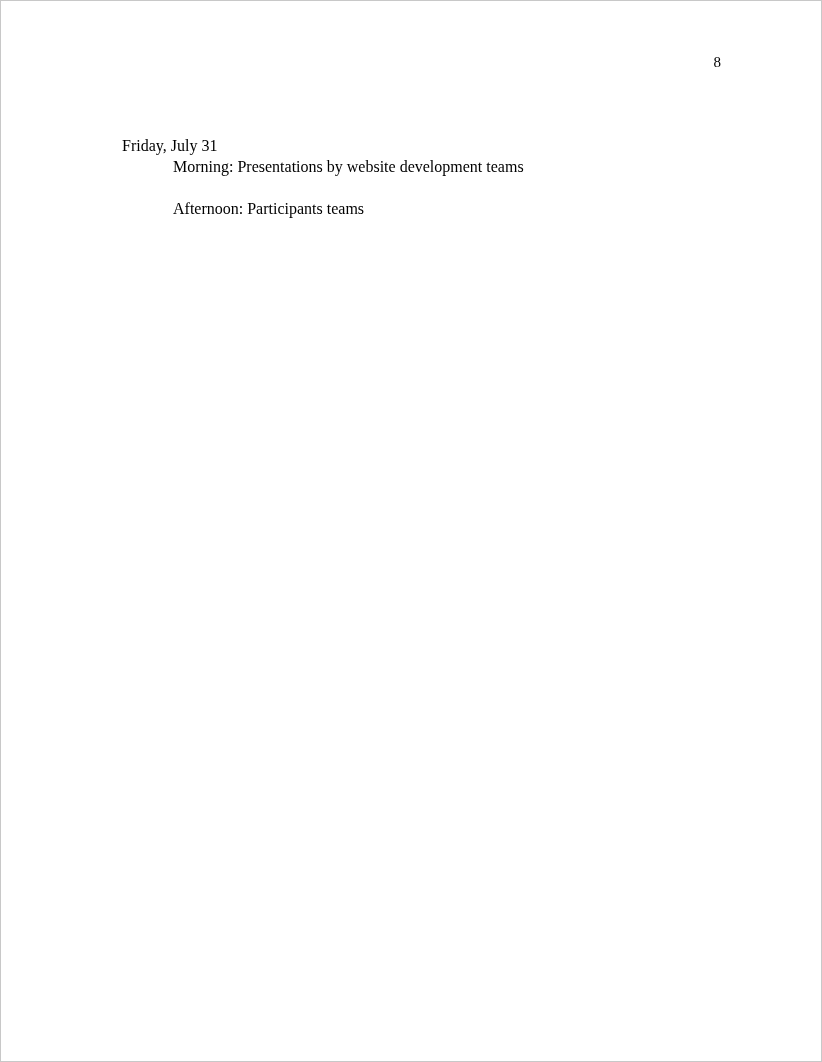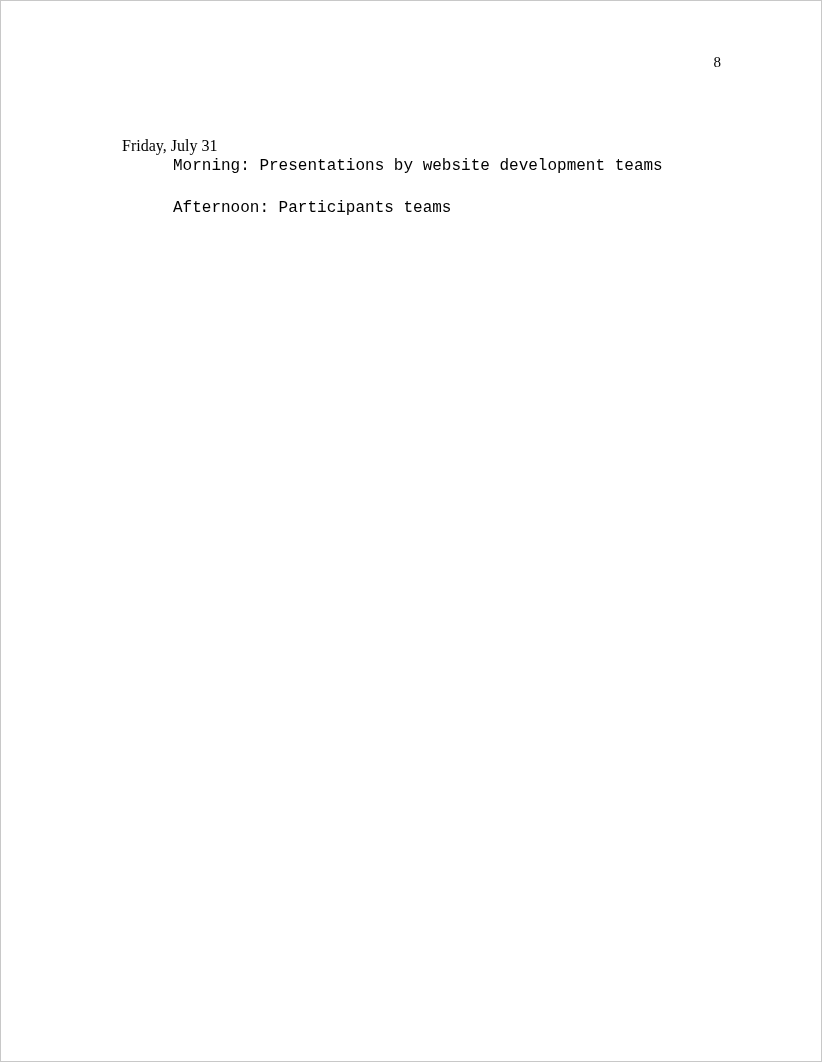--- a/index.html
+++ b/index.html
@@ -27,21 +27,21 @@
     text-align: right;
   }
   .content {
     position: absolute;
     top: 134px;
     left: 97px;
     right: 96px;
     margin-left: 24px;
   }
   .line { min-height: 21px; white-space: pre-wrap; }
-  .indent { padding-left: 51px; font-family: Liberation Mono, monospace; }
+  .indent { padding-left: 51px; }
   .blank-line { height: 21px; }
 </style>
 </head>
 <body>
 
 <div class="page">
 
   <div class="page-number">8</div>
 
   <div class="content">

